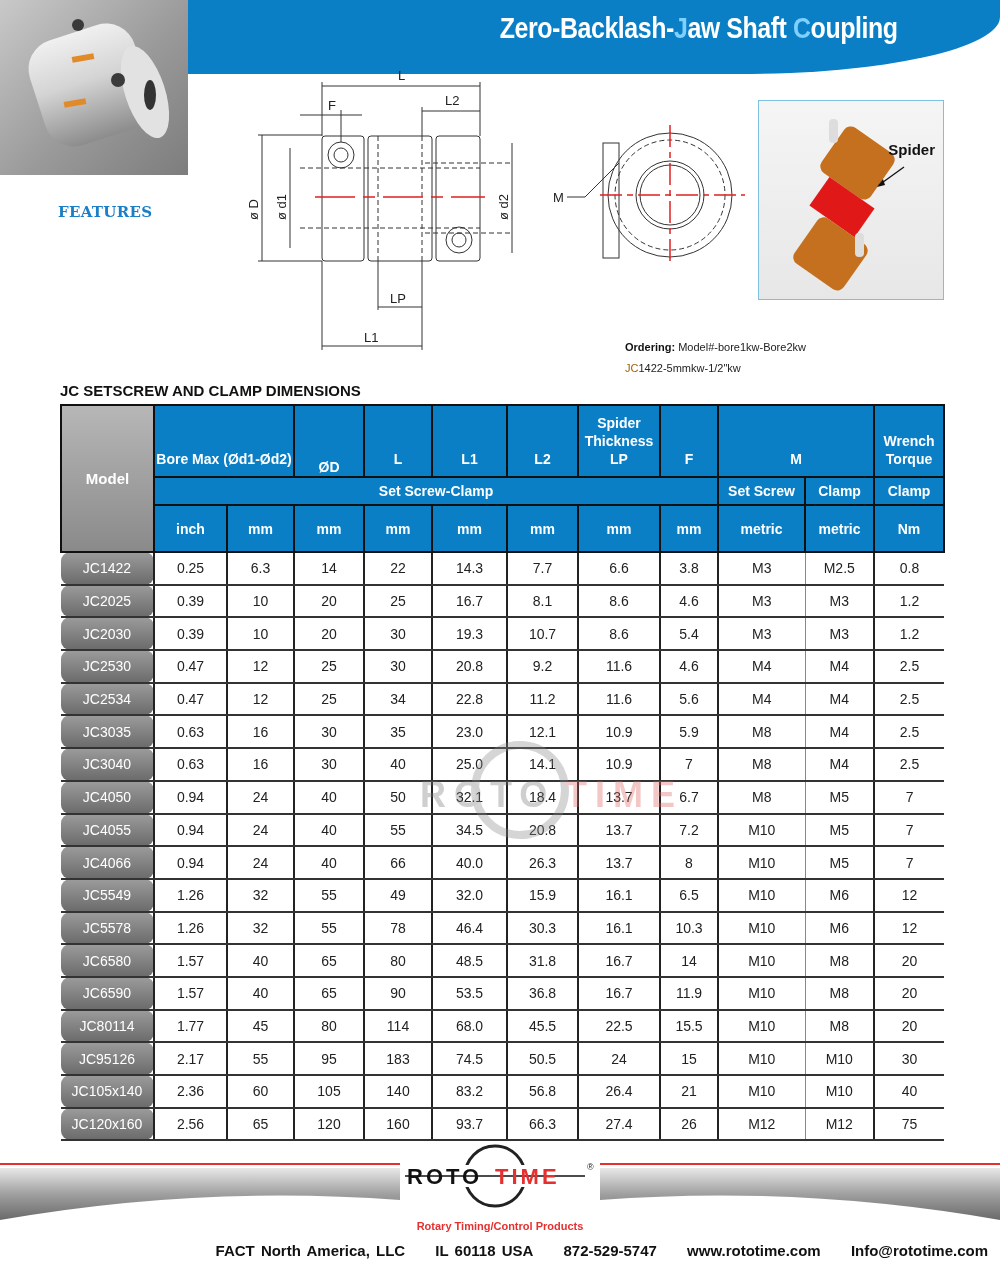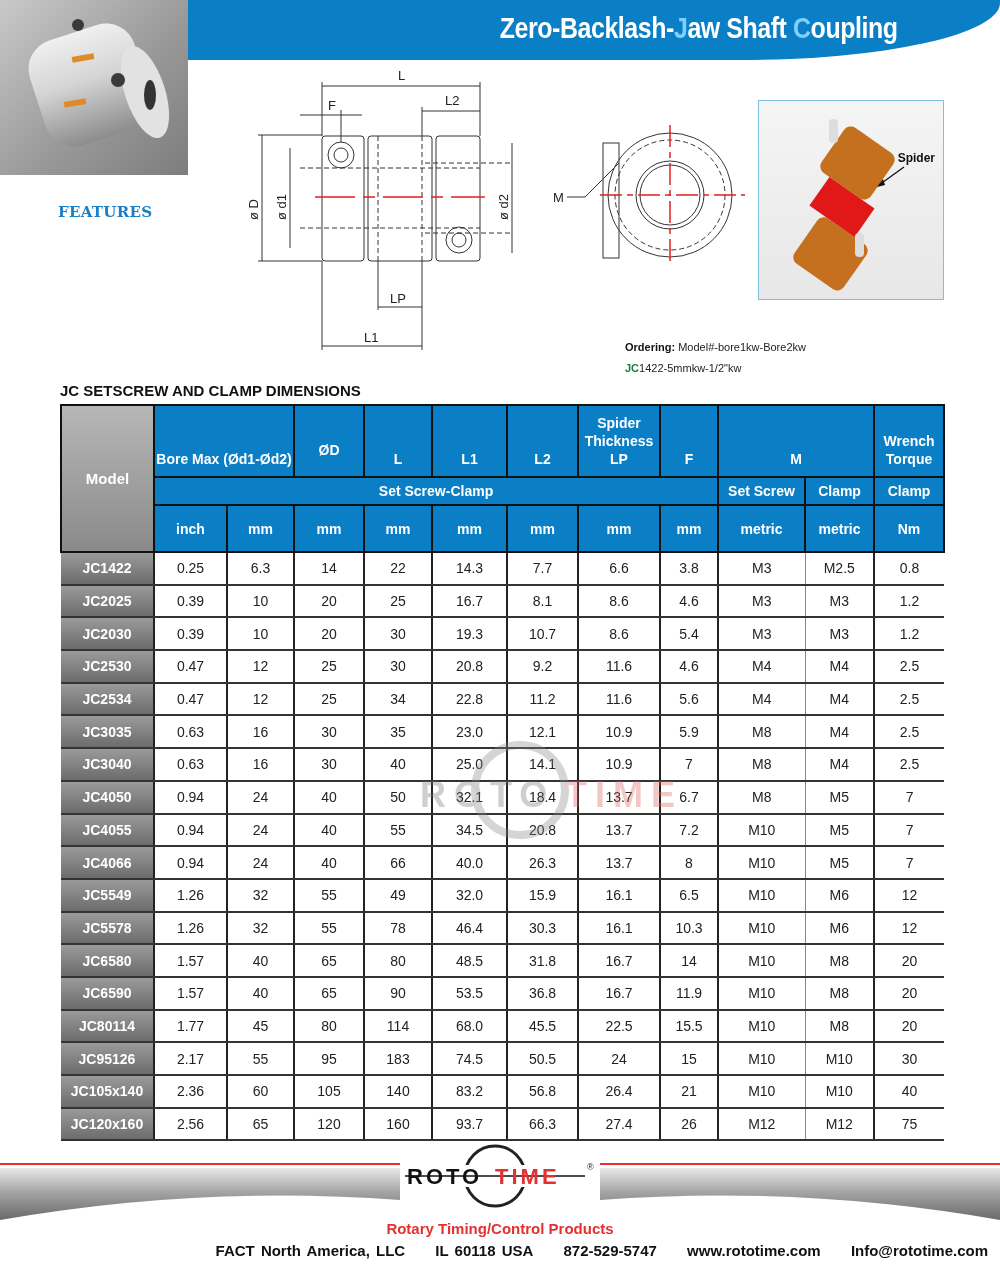--- a/index.html
+++ b/index.html
@@ -1,44 +1,44 @@
 <!DOCTYPE html>
 <html><head>
 <meta charset="utf-8">
 <style>
   * { box-sizing: border-box; margin: 0; padding: 0; }
   body { width: 1000px; height: 1264px; background: #fff; font-family: "Liberation Sans", sans-serif; position: relative; overflow: hidden; color: #111; }
   .hero-photo { position: absolute; left: 0; top: 0; width: 188px; height: 175px; background: linear-gradient(135deg, #c9c9c9 0%, #9a9a9a 55%, #7d7d7d 100%); overflow: hidden; }
-  .banner { position: absolute; left: 188px; top: 0; width: 812px; height: 60px; background: #0a7fc6; border-bottom-right-radius: 260px 57px; }
+  .banner { position: absolute; left: 188px; top: 0; width: 812px; height: 74px; background: #0a7fc6; border-bottom-right-radius: 260px 57px; }
   .banner-title { position: absolute; right: 102px; top: 12px; font-size: 29px; font-weight: bold; color: #fff; letter-spacing: -0.5px; transform: scaleX(0.86); transform-origin: right center; }
   .banner-title .hl { color: #7fd0ff; }
   .features { position: absolute; left: 58px; top: 203px; }
   .features-title { font-family: "DejaVu Serif", serif; font-weight: bold; color: #1a7fc6; font-size: 15px; letter-spacing: 0.3px; margin-bottom: 10px; }
   .features ul { list-style: none; }
   .features li { font-size: 16px; line-height: 20px; position: relative; padding-left: 16px; color: #222; }
   .features li::before { content: "•"; position: absolute; left: 2px; top: 0; }
   .features li.bold { font-weight: bold; }
   .drawing { position: absolute; left: 240px; top: 60px; width: 300px; height: 300px; }
   .endview { position: absolute; left: 545px; top: 120px; width: 210px; height: 150px; }
   .spider-box { position: absolute; left: 758px; top: 100px; width: 186px; height: 200px; border: 1px solid #7fbfe0; background: linear-gradient(180deg, #f5f5f5, #e7e7e7); }
-  .spider-label { position: absolute; right: 8px; top: 50px; font-size: 12px; font-weight: bold; padding-left: 44px; }
+  .spider-label { position: absolute; right: 8px; top: 40px; font-size: 15px; font-weight: bold; padding-left: 44px; }
   .ordering { position: absolute; left: 625px; top: 337px; font-size: 11px; line-height: 21px; color: #222; }
   .ordering b { color: #111; }
-  .ordering .jc { color: #15803d; font-weight: bold; }
+  .ordering .jc { color: #a16207; }
   .table-title { position: absolute; left: 60px; top: 382px; font-size: 15px; font-weight: bold; }
   table { position: absolute; left: 60px; top: 404px; border-collapse: collapse; width: 883px; table-layout: fixed; }
   th, td { text-align: center; font-size: 14px; }
   th { background: #0a7fc6; color: #fff; font-weight: bold; border: 2px solid #111; line-height: 18px; }
   th.model { background: linear-gradient(180deg, #b7b7b7, #8a8a8a); color: #fff; font-size: 15px; }
   td { border-bottom: 2px solid #333; border-left: 2px solid #222; height: 32.7px; color: #222; }
-  td.model { background: linear-gradient(180deg, #9a9a9a, #6c6c6c); color: #fff; font-weight: bold; border-left: none; }
+  td.model { background: linear-gradient(180deg, #9a9a9a, #6c6c6c); color: #fff; font-weight: normal; border-left: none; border-radius: 9px; }
   td.gray-sep { border-left: 1.5px solid #888; }
   .watermark { position: absolute; left: 400px; top: 735px; width: 300px; height: 110px; opacity: 0.35; pointer-events: none; }
   .footer-band { position: absolute; left: 0; top: 1150px; width: 1000px; height: 70px; }
-  .footer-tag { position: absolute; left: 0; width: 1000px; top: 1220px; text-align: center; color: #e63030; font-weight: bold; font-size: 15px; }
+  .footer-tag { position: absolute; left: 0; width: 1000px; top: 1220px; text-align: center; color: #e63030; font-weight: bold; font-size: 11px; }
   .footer-contact { position: absolute; left: 0; width: 1000px; top: 1242px; text-align: right; font-weight: bold; font-size: 15px; color: #111; word-spacing: 2px; }
   .footer-contact span { margin: 0 12px; }
   .logo { position: absolute; left: 395px; top: 1140px; width: 210px; height: 72px; }
 </style>
 </head>
 <body>
 
 <div class="hero-photo">
   <svg width="188" height="175" viewBox="0 0 188 175">
     <defs>
@@ -166,21 +166,21 @@
       <col style="width:82px">
       <col style="width:58px">
       <col style="width:87px">
       <col style="width:69px">
       <col style="width:70px">
   </colgroup>
   <thead>
     <tr style="height:72px">
       <th class="model" rowspan="3">Model</th>
       <th colspan="2" style="vertical-align:bottom;padding-bottom:8px">Bore Max (Ød1-Ød2)</th>
-      <th style="vertical-align:bottom;padding-bottom:17px">ØD</th>
+      <th style="vertical-align:bottom;padding-bottom:0">ØD</th>
       <th style="vertical-align:bottom;padding-bottom:8px">L</th>
       <th style="vertical-align:bottom;padding-bottom:8px">L1</th>
       <th style="vertical-align:bottom;padding-bottom:8px">L2</th>
       <th style="vertical-align:bottom;padding-bottom:8px">Spider Thickness LP</th>
       <th style="vertical-align:bottom;padding-bottom:8px">F</th>
       <th colspan="2" style="vertical-align:bottom;padding-bottom:8px">M</th>
       <th style="vertical-align:bottom;padding-bottom:8px">Wrench Torque</th>
     </tr>
     <tr style="height:28px">
       <th colspan="8">Set Screw-Clamp</th>

